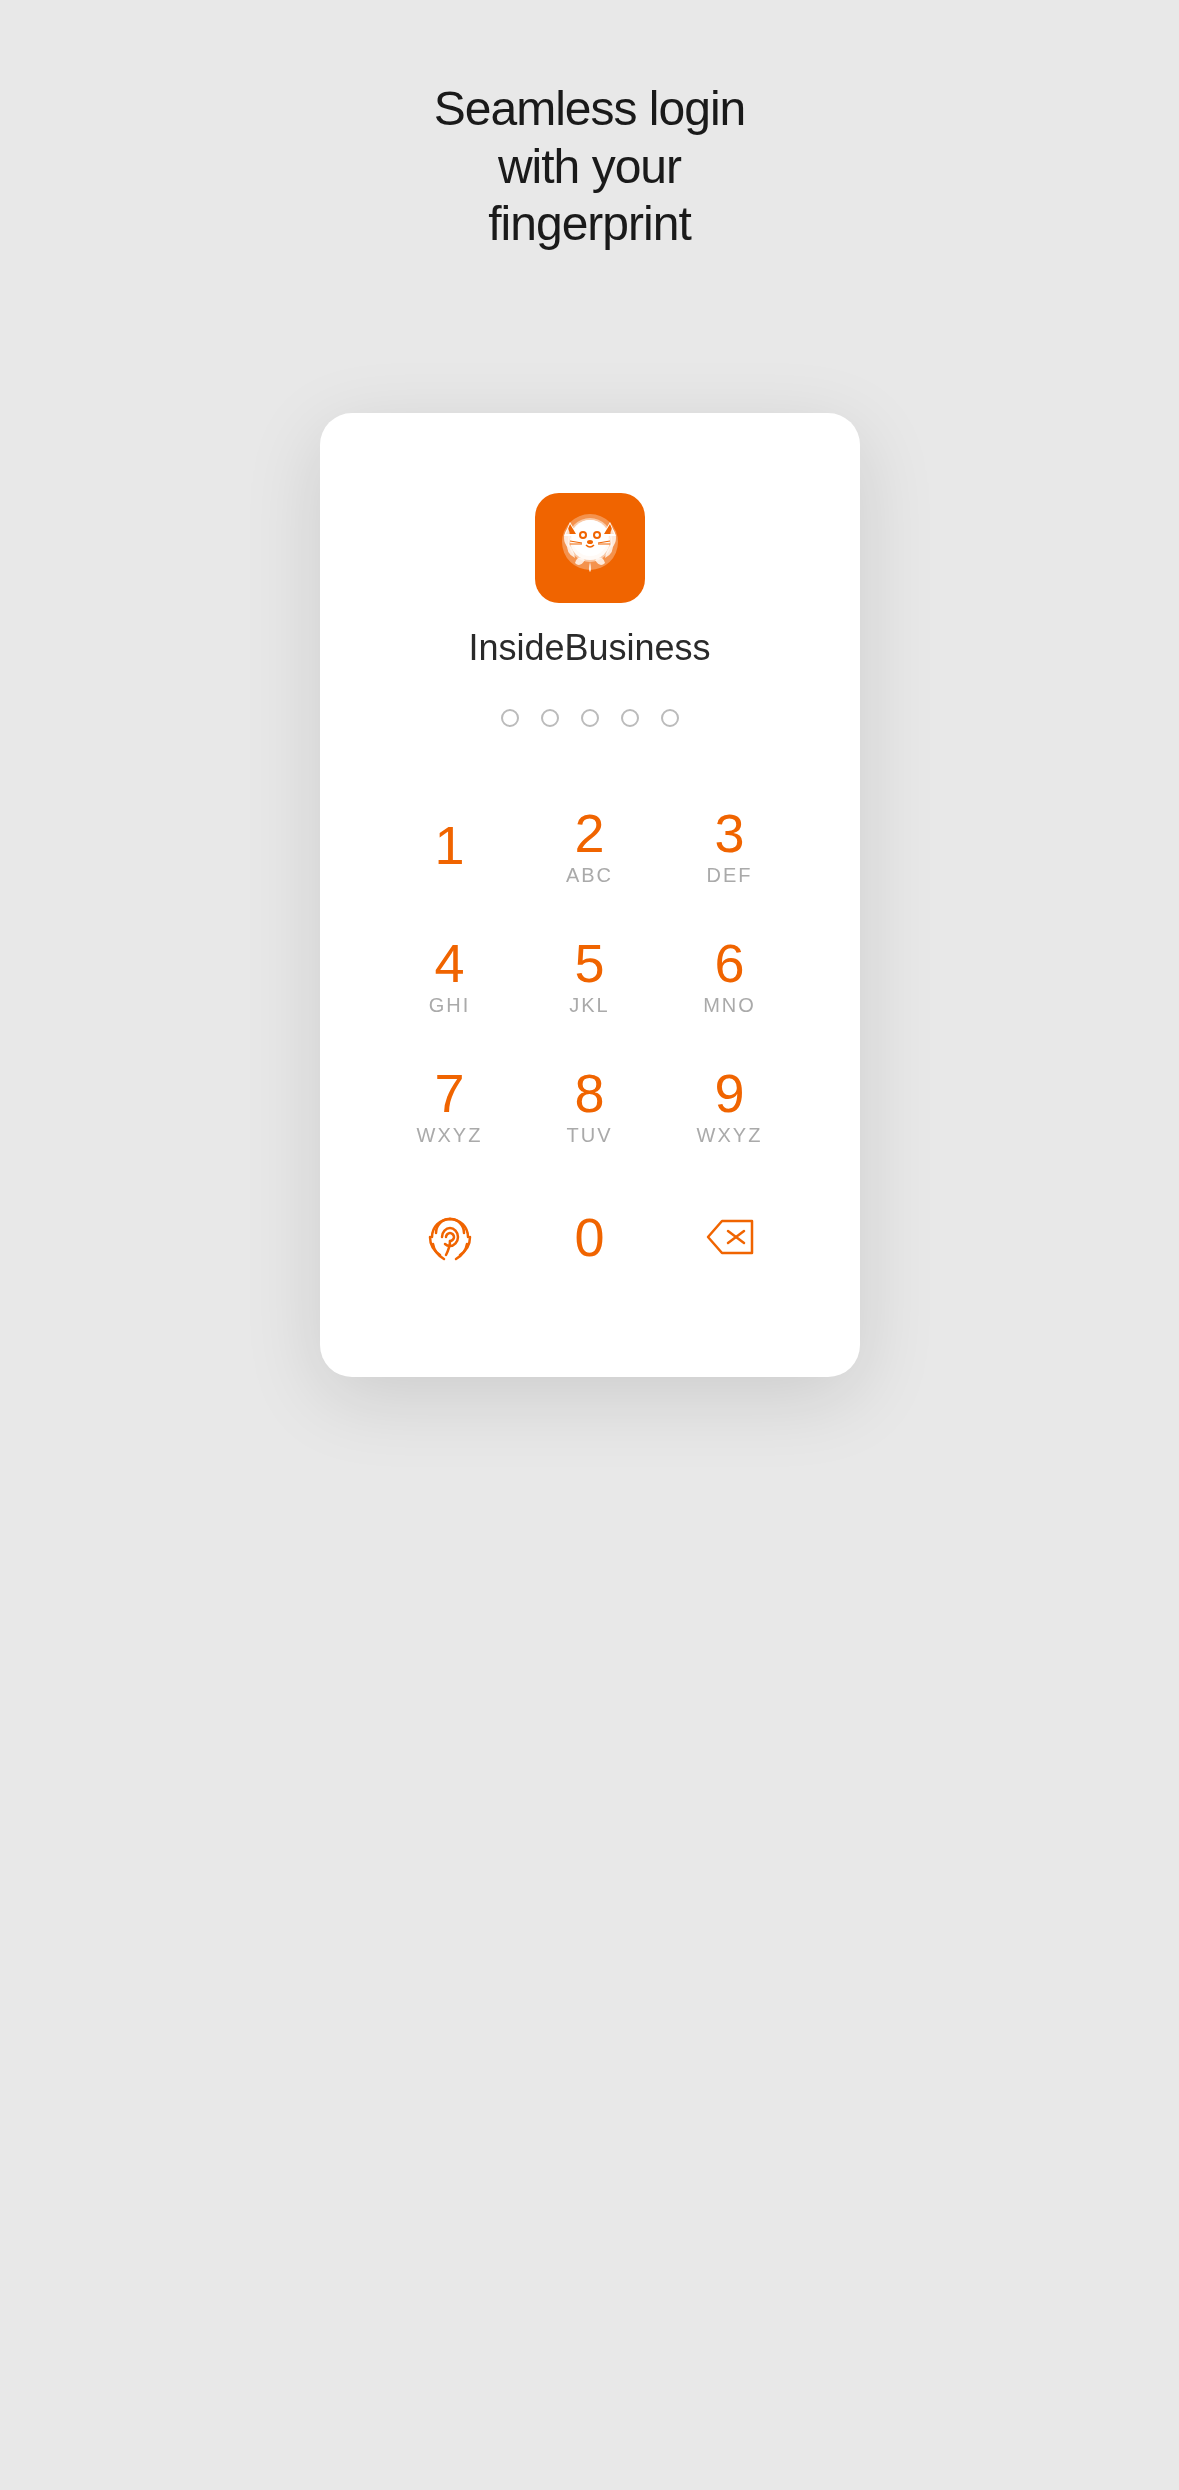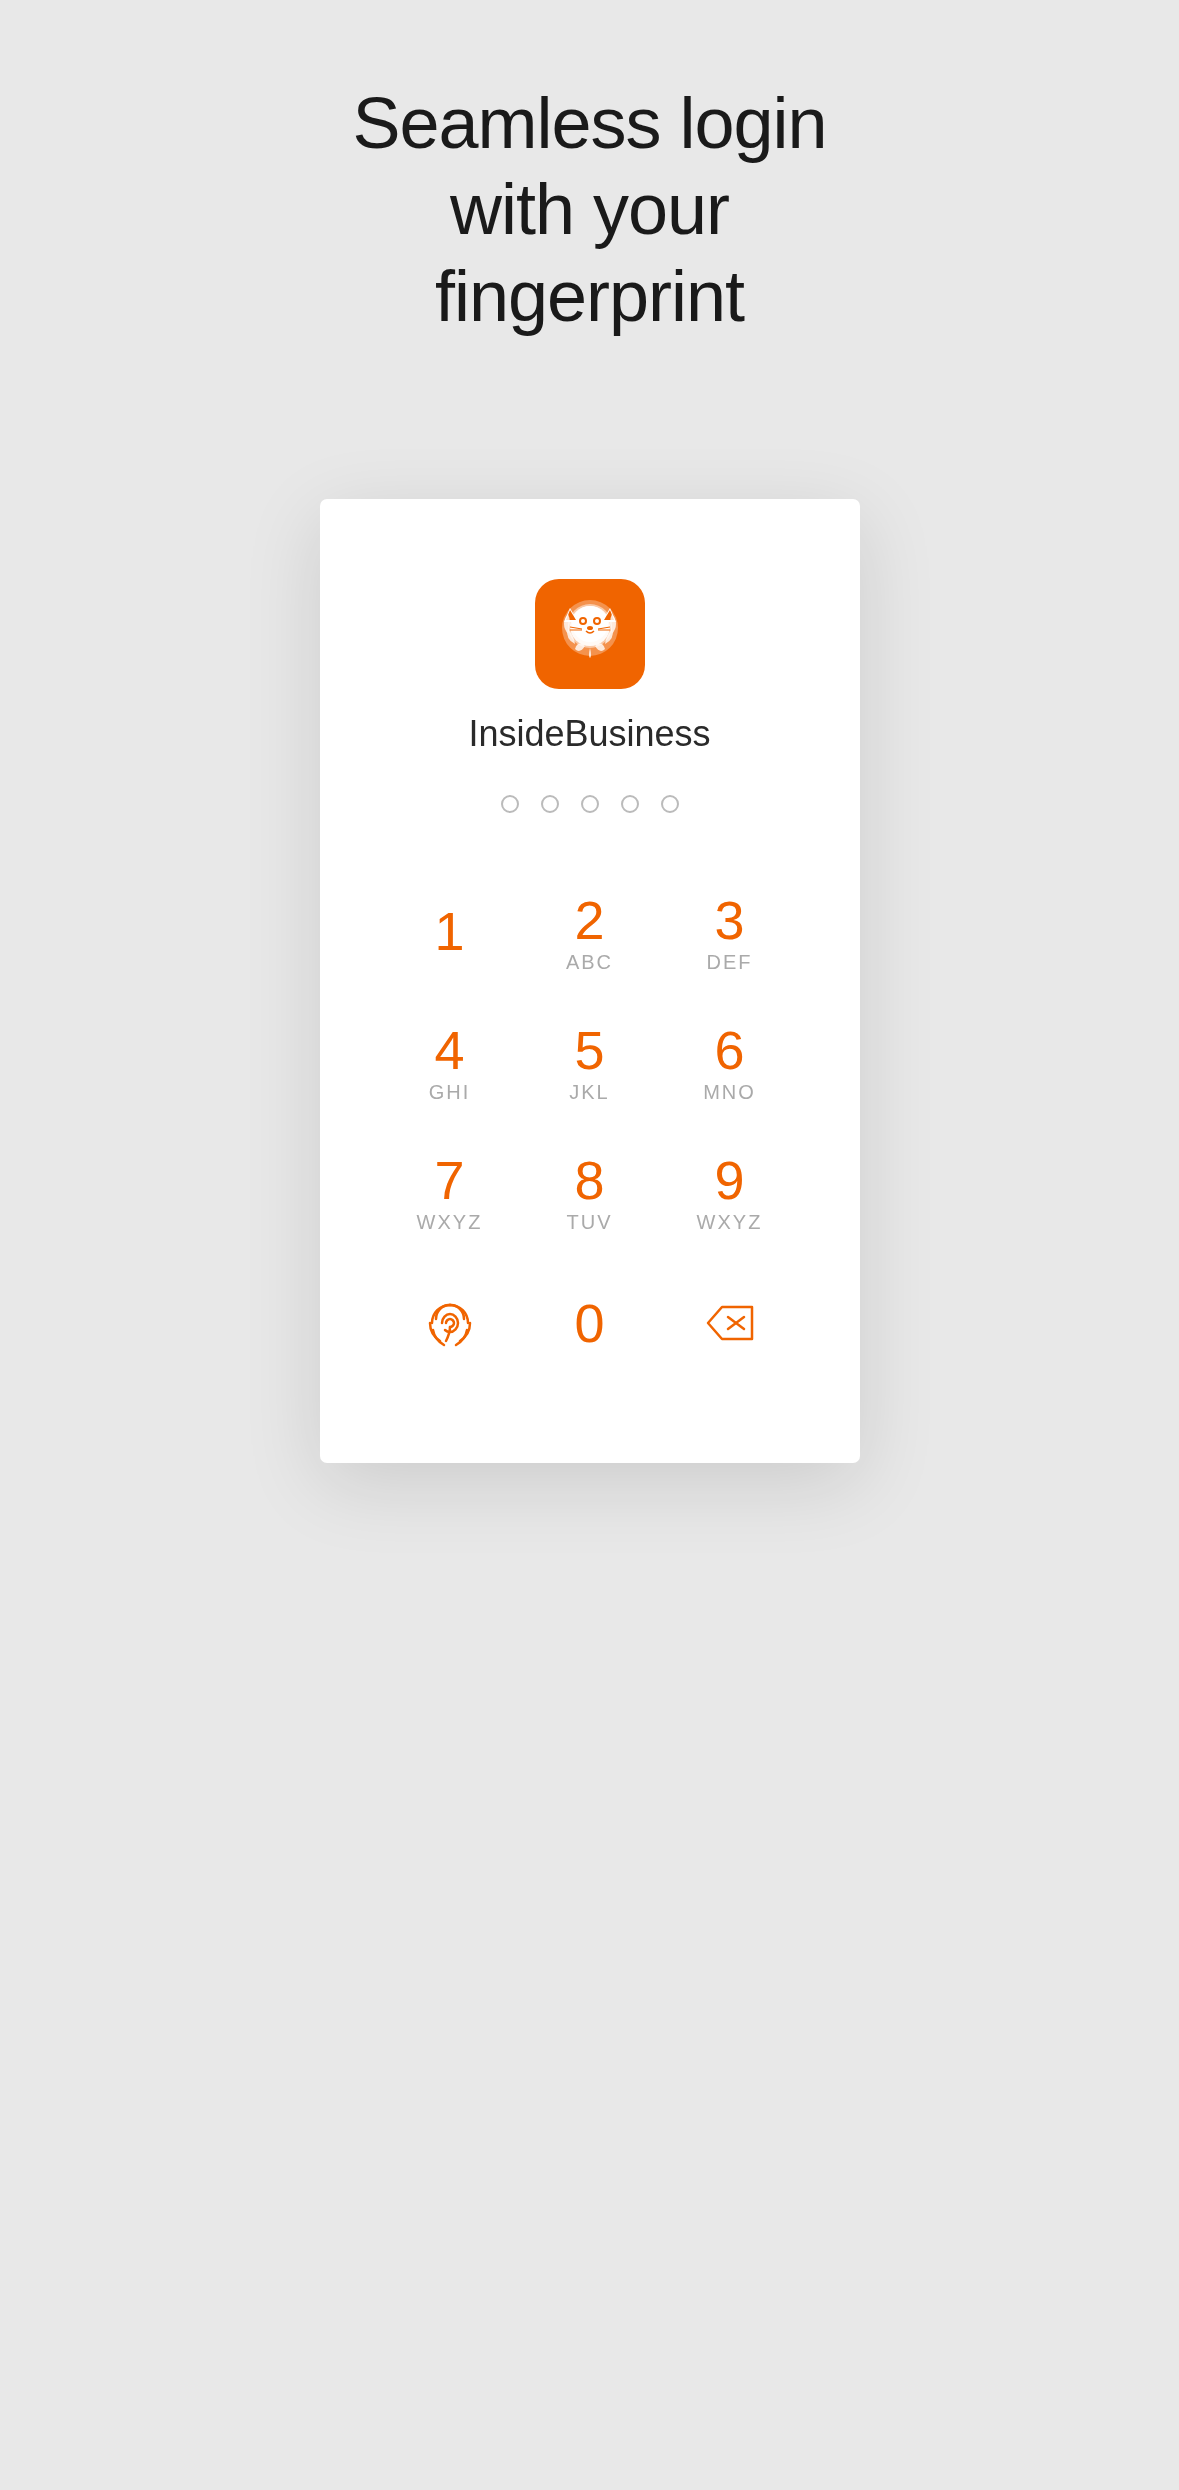--- a/index.html
+++ b/index.html
@@ -15,32 +15,32 @@
       display: flex;
       flex-direction: column;
       align-items: center;
       font-family: -apple-system, BlinkMacSystemFont, 'Helvetica Neue', Arial, sans-serif;
       overflow: hidden;
     }
 
     .headline {
       margin-top: 80px;
       text-align: center;
-      font-size: 72px;
+      font-size: 48px;
       font-weight: 400;
       color: #1a1a1a;
       line-height: 1.2;
       letter-spacing: -1px;
     }
 
     .phone-card {
       margin-top: 160px;
       width: 540px;
       background: #ffffff;
-      border-radius: 7px;
+      border-radius: 32px;
       box-shadow: 0 20px 80px rgba(0,0,0,0.12);
       padding: 80px 40px 80px 40px;
       display: flex;
       flex-direction: column;
       align-items: center;
     }
 
     .app-icon {
       width: 110px;
       height: 110px;

